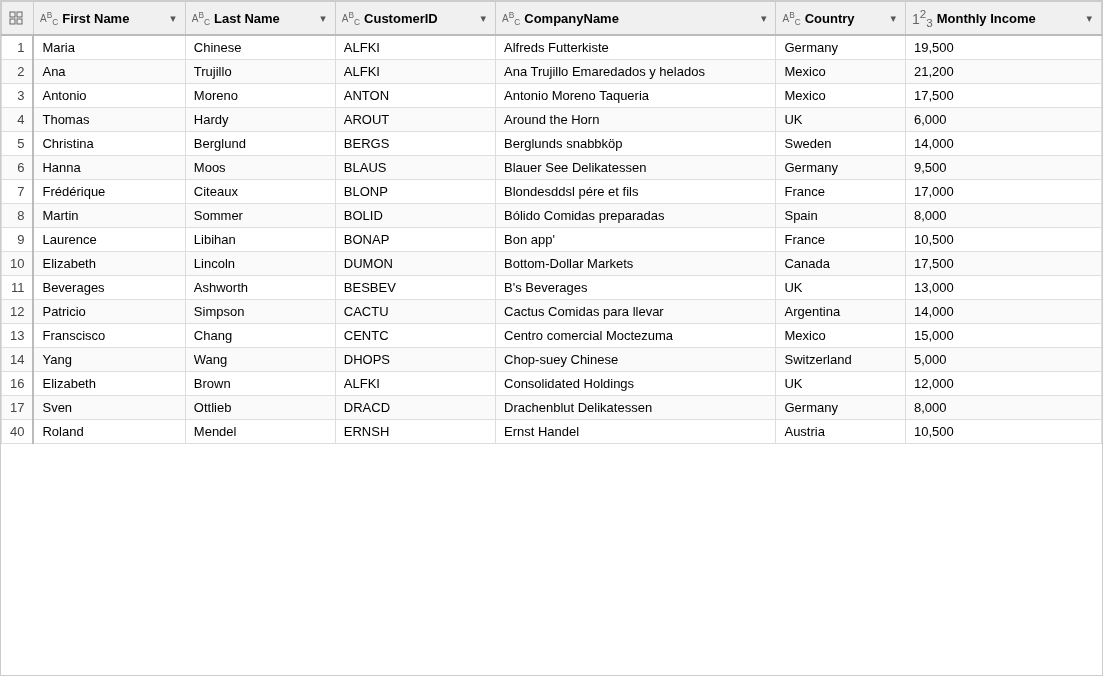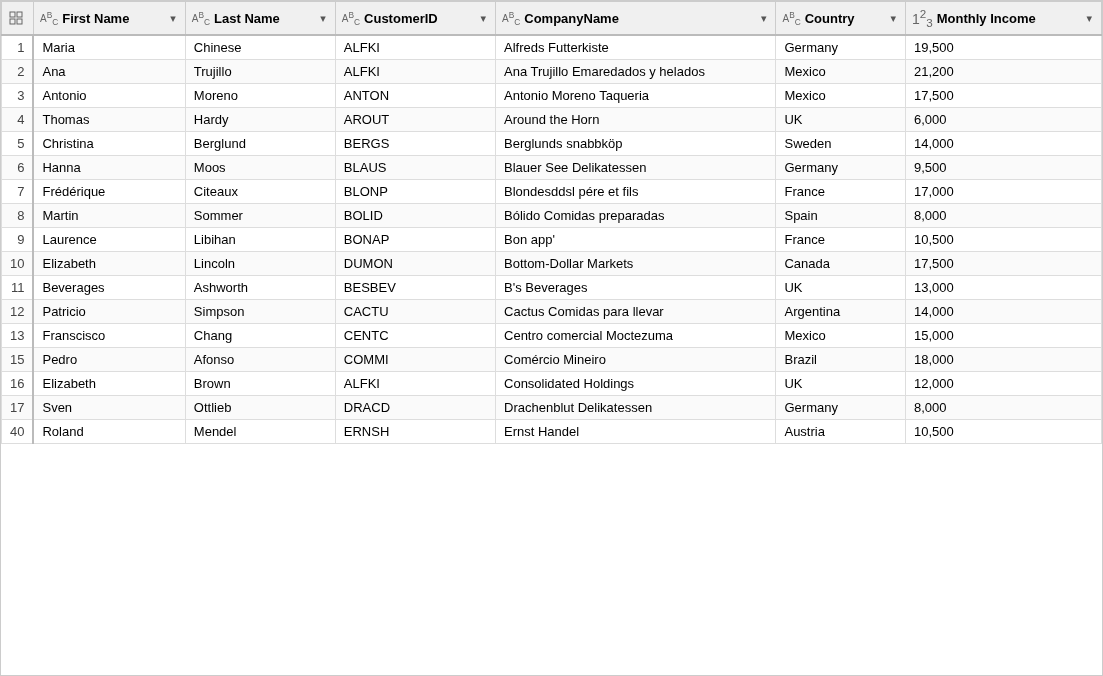--- a/index.html
+++ b/index.html
@@ -297,27 +297,27 @@
         <tr>
           <td>13</td>
           <td>Franscisco</td>
           <td>Chang</td>
           <td>CENTC</td>
           <td>Centro comercial Moctezuma</td>
           <td>Mexico</td>
           <td class="num-col">15,000</td>
         </tr>
         <tr>
-          <td>15</td>
-          <td>Pedro</td>
-          <td>Afonso</td>
-          <td>COMMI</td>
-          <td>Comércio Mineiro</td>
-          <td>Brazil</td>
-          <td class="num-col">18,000</td>
+          <td>14</td>
+          <td>Yang</td>
+          <td>Wang</td>
+          <td>DHOPS</td>
+          <td>Chop-suey Chinese</td>
+          <td>Switzerland</td>
+          <td class="num-col">5,000</td>
         </tr>
         <tr>
           <td>16</td>
           <td>Elizabeth</td>
           <td>Brown</td>
           <td>ALFKI</td>
           <td>Consolidated Holdings</td>
           <td>UK</td>
           <td class="num-col">12,000</td>
         </tr>

